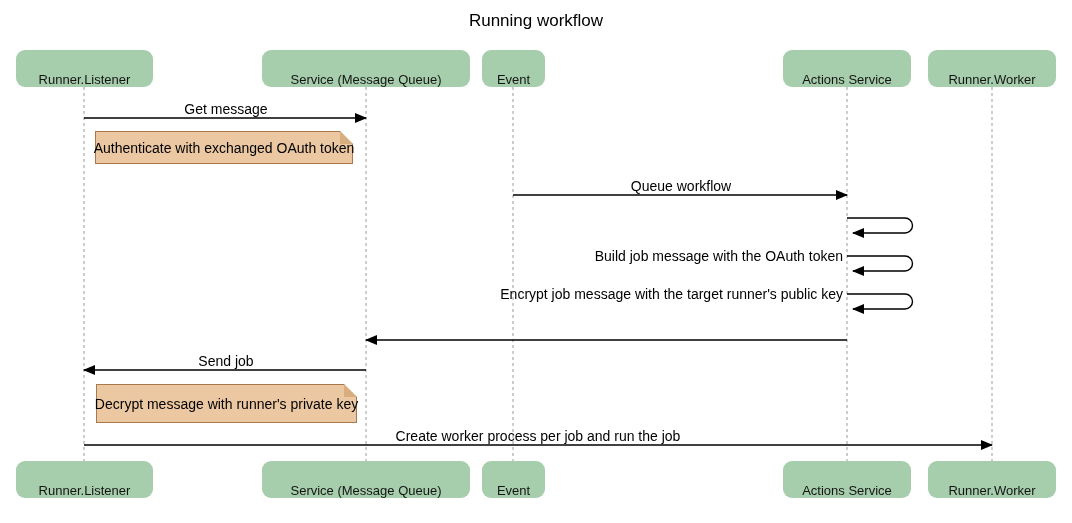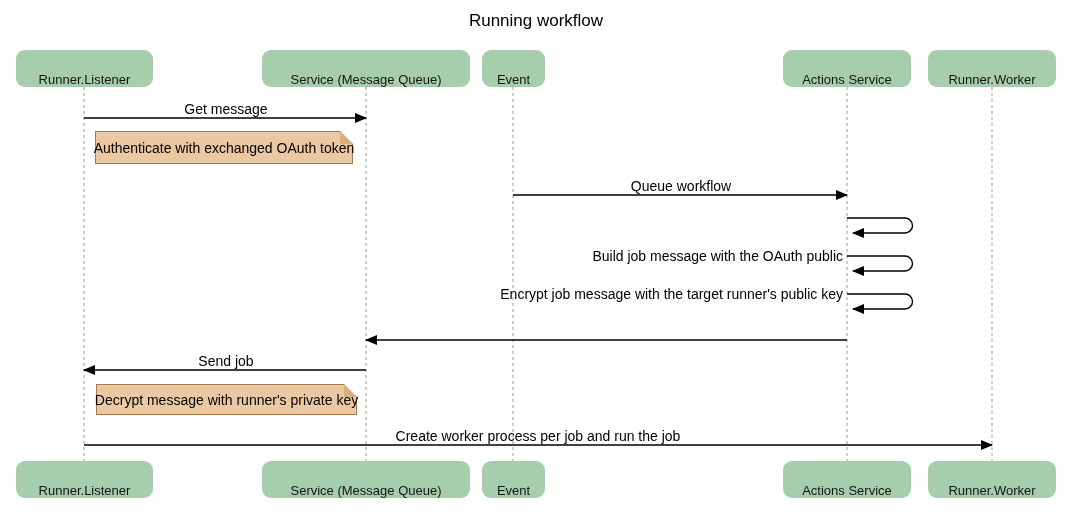--- a/index.html
+++ b/index.html
@@ -148,33 +148,33 @@
   </div>
   <div class="participant" style="left:783px; top:461px; width:128px;">
     <span>Actions Service</span>
   </div>
   <div class="participant" style="left:928px; top:461px; width:128px;">
     <span>Runner.Worker</span>
   </div>
 
   <div class="msg-label mid" style="left:226px; top:101px;">Get message</div>
   <div class="msg-label mid" style="left:681px; top:178px;">Queue workflow</div>
-  <div class="msg-label right-align" style="right:229px; top:248px;">Build job message with the OAuth public</div>
+  <div class="msg-label right-align" style="right:229px; top:248px;">Build job message with the OAuth token</div>
   <div class="msg-label right-align" style="right:229px; top:286px;">Encrypt job message with the target runner's public key</div>
   <div class="msg-label mid" style="left:226px; top:353px;">Send job</div>
   <div class="msg-label mid" style="left:538px; top:428px;">Create worker process per job and run the job</div>
 
   <div class="note" style="left:95px; top:131px; width:258px; height:33px;">
     <span class="fold">
         <span class="cut"></span>
         <span class="flap"></span>
       </span>
     <span>Authenticate with exchanged OAuth token</span>
   </div>
-  <div class="note" style="left:96px; top:384px; width:261px; height:31px;">
+  <div class="note" style="left:96px; top:384px; width:261px; height:39px;">
     <span class="fold">
         <span class="cut"></span>
         <span class="flap"></span>
       </span>
     <span>Decrypt message with runner's private key</span>
   </div>
 
 </div>
 
 </body></html>

